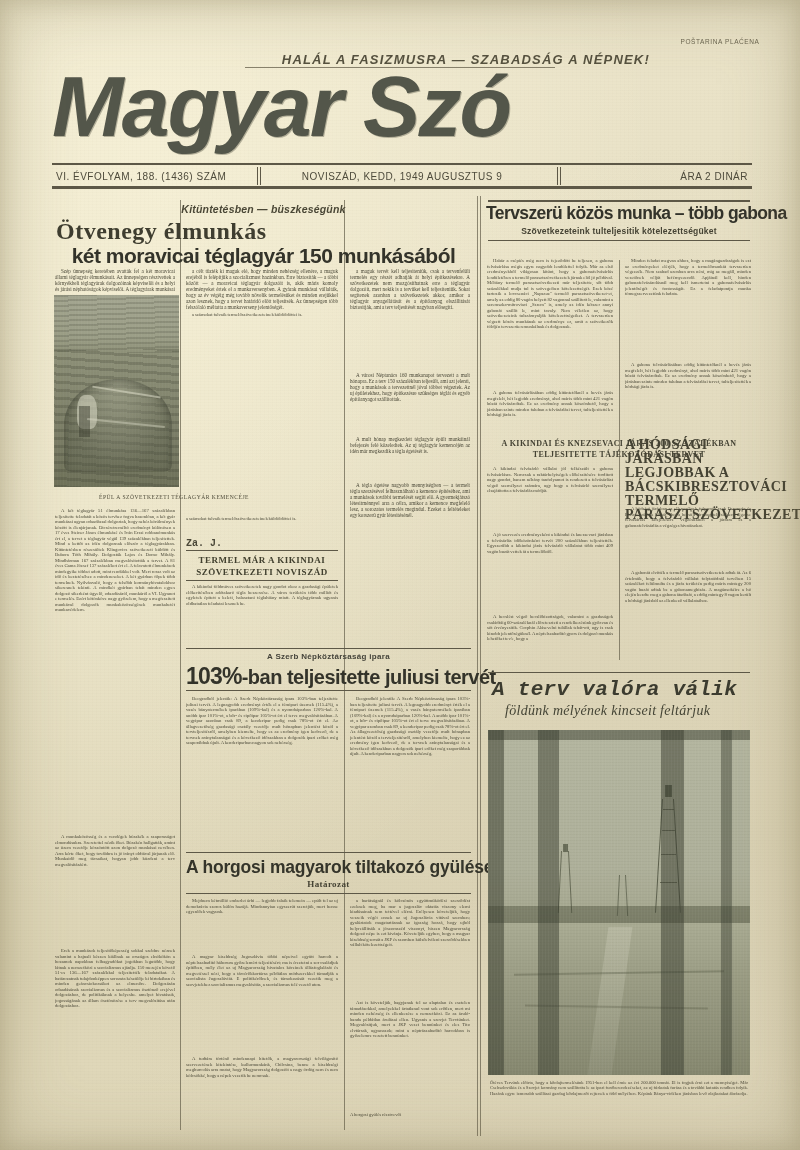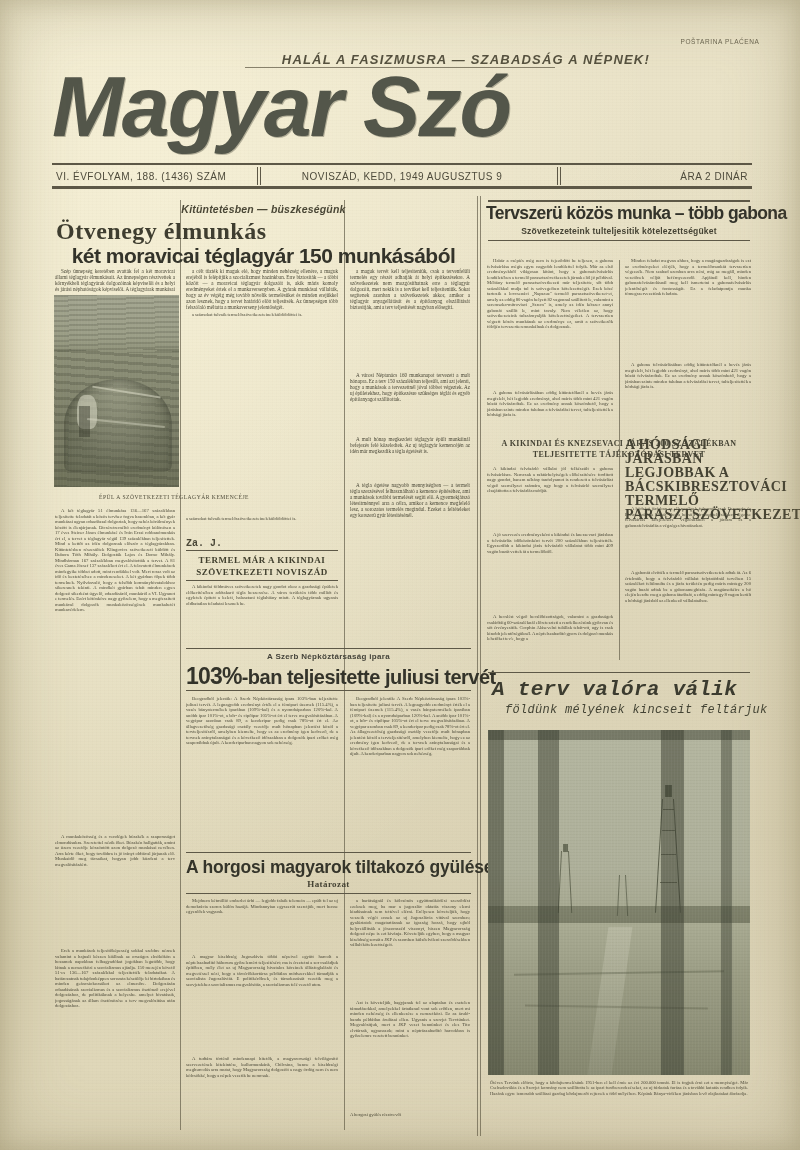--- a/index.html
+++ b/index.html
@@ -92,22 +92,22 @@
   }
   .subhead-serif{
     font-family:"Liberation Serif",serif;font-weight:bold;
     font-size:8px;text-align:center;color:#454334;letter-spacing:.4px;line-height:11px;
   }
   .script-hl{
     font-family:"Liberation Serif",serif;font-style:italic;font-weight:bold;
     font-size:21px;color:#3b3b2f;letter-spacing:.3px;
   }
   .script-sub{
-    font-family:Liberation Mono, monospace;font-style:italic;
-    font-size:12px;color:#444435;letter-spacing:.3px;
+    font-family:Liberation Serif, serif;font-style:italic;
+    font-size:14px;color:#444435;letter-spacing:.3px;
   }
   .boxhl{
     font-family:"Liberation Serif",serif;font-weight:bold;font-size:9px;
     text-align:center;color:#41402f;line-height:12px;letter-spacing:.5px;
   }
   .byline{
     font-family:Liberation Mono, monospace;font-weight:bold;font-size:10px;
     text-align:left;color:#4b4838;
   }
 

